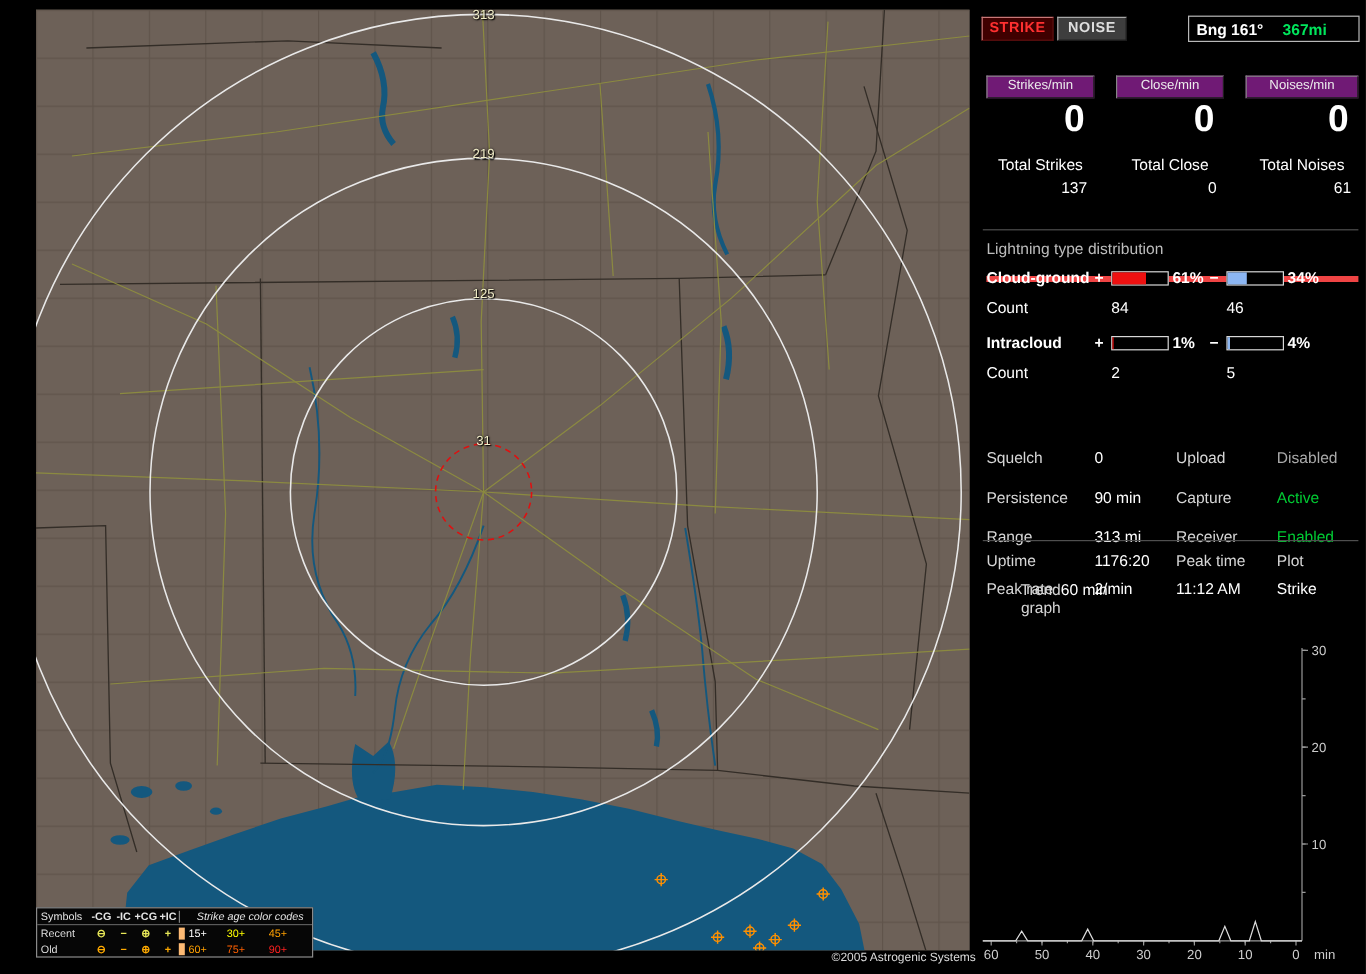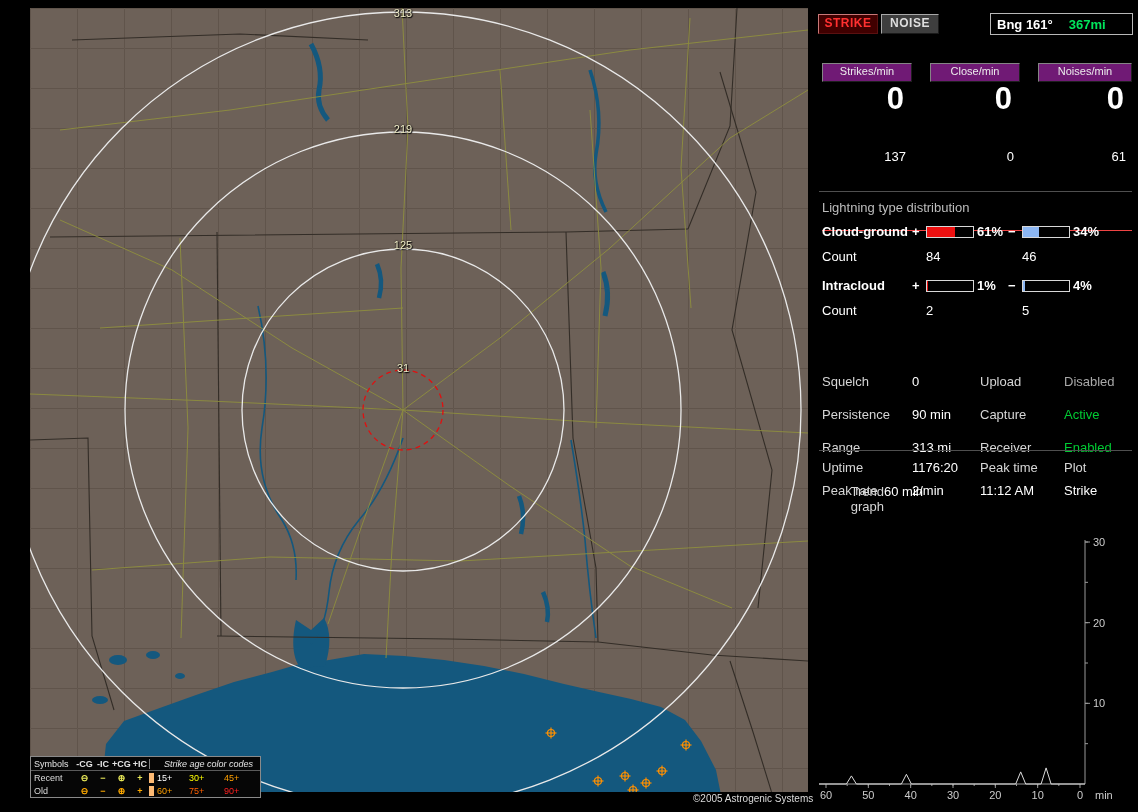--- a/index.html
+++ b/index.html
@@ -48,21 +48,21 @@
   .zero{font-size:31px;font-weight:bold;text-align:right;padding-right:8px;color:#fff;line-height:34px;}
   .totals-l{top:130px;}
   .tl{font-size:13px;text-align:center;color:#fff;}
   .totals-v{top:149px;}
   .tv{font-size:13px;text-align:right;padding-right:6px;color:#fff;}
 
   .hr{position:absolute;left:4px;right:6px;border-top:1px solid #4f4f4f;}
   .hr1{top:191px;} .hr3{top:450px;}
 
   .dist-title{position:absolute;left:7px;right:6px;top:200px;font-size:13px;color:#bdbdbd;
-      padding-bottom:15px;border-bottom:1px solid #ef4444;}
+      padding-bottom:15px;border-bottom:5px solid #ef4444;}
   .dist-row{position:absolute;left:7px;right:3px;display:grid;
       grid-template-columns:90px 14px 48px 34px 14px 48px 1fr;align-items:center;font-size:13px;height:15px;}
   .dlbl{font-weight:bold;}
   .sign{font-weight:bold;}
   .bar{width:46px;height:10px;border:1px solid #d8d8d8;background:#000;position:relative;display:block;}
   .bar-fill{position:absolute;left:0;top:0;bottom:0;display:block;}
   .pct{font-weight:bold;padding-left:3px;}
   .cnt{font-size:13px;}
 
   .ts-box{position:absolute;left:4px;right:6px;top:333px;height:24px;border:1px solid;
@@ -216,20 +216,25 @@
 
   <div class="colgrid badges">
     <div class="badge">Strikes/min</div>
     <div class="badge">Close/min</div>
     <div class="badge">Noises/min</div>
   </div>
   <div class="colgrid zeros">
     <div class="zero">0</div>
     <div class="zero">0</div>
     <div class="zero">0</div>
+  </div>
+  <div class="colgrid totals-l">
+    <div class="tl">Total Strikes</div>
+    <div class="tl">Total Close</div>
+    <div class="tl">Total Noises</div>
   </div>
   <div class="colgrid totals-v">
     <div class="tv">137</div>
     <div class="tv">0</div>
     <div class="tv">61</div>
   </div>
 
   <div class="hr hr1"></div>
 
   <div class="dist-title">Lightning type distribution</div>

